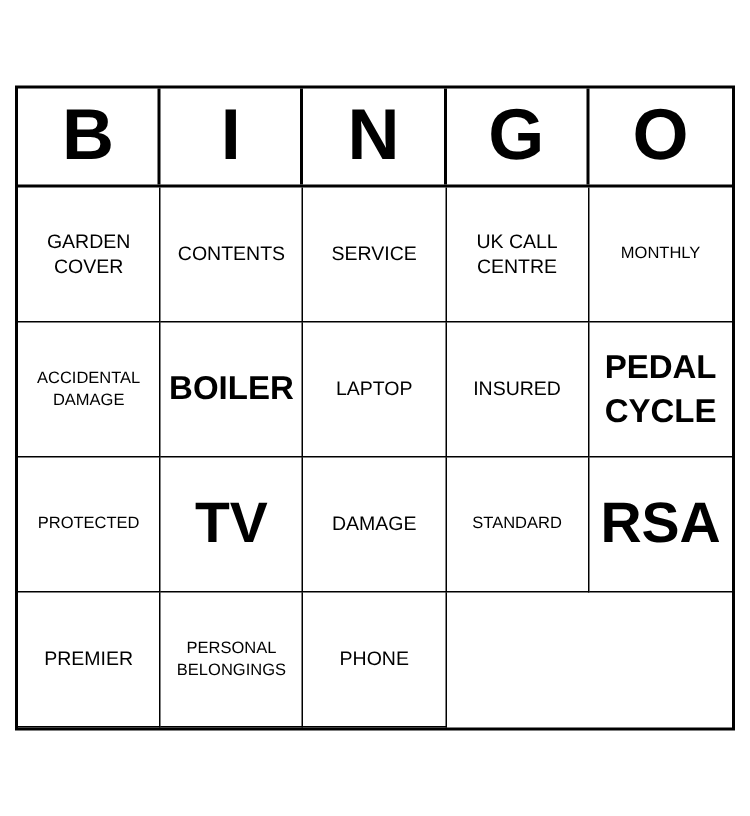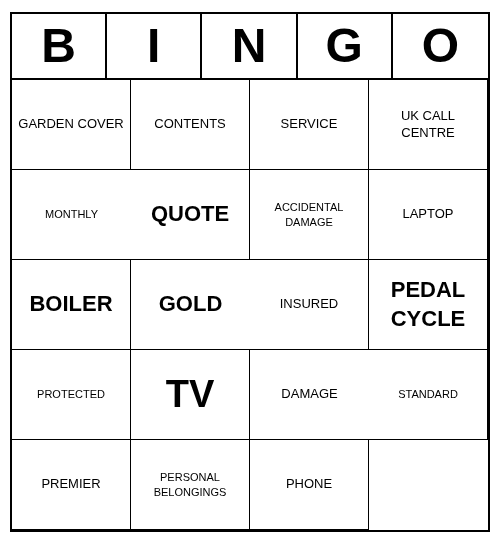--- a/index.html
+++ b/index.html
@@ -27,21 +27,21 @@
       font-weight: bold;
       padding: 8px 0;
       border-right: 2px solid #000;
       line-height: 1;
     }
     .bingo-header-cell:last-child {
       border-right: none;
     }
     .bingo-grid {
       display: grid;
-      grid-template-columns: repeat(4, 1fr);
+      grid-template-columns: repeat(5, 1fr);
     }
     .bingo-cell {
       border-right: 1px solid #000;
       border-bottom: 1px solid #000;
       min-height: 90px;
       display: flex;
       align-items: center;
       justify-content: center;
       text-align: center;
       padding: 6px 4px;
@@ -92,53 +92,50 @@
       <div class="bingo-cell">
         <span class="cell-text ">SERVICE</span>
       </div>
       <div class="bingo-cell">
         <span class="cell-text ">UK CALL CENTRE</span>
       </div>
       <div class="bingo-cell">
         <span class="cell-text small">MONTHLY</span>
       </div>
       <div class="bingo-cell">
-        <span class="cell-text large">QUOTE</span>
-      </div>
-      <div class="bingo-cell">
         <span class="cell-text small">ACCIDENTAL DAMAGE</span>
-      </div>
-      <div class="bingo-cell">
-        <span class="cell-text ">LAPTOP</span>
       </div>
       <div class="bingo-cell">
         <span class="cell-text large">BOILER</span>
       </div>
       <div class="bingo-cell">
-        <span class="cell-text large">GOLD</span>
+        <span class="cell-text ">LAPTOP</span>
       </div>
       <div class="bingo-cell">
         <span class="cell-text ">INSURED</span>
       </div>
       <div class="bingo-cell">
         <span class="cell-text large">PEDAL CYCLE</span>
       </div>
       <div class="bingo-cell">
         <span class="cell-text small">PROTECTED</span>
       </div>
       <div class="bingo-cell">
         <span class="cell-text xlarge">TV</span>
       </div>
       <div class="bingo-cell">
         <span class="cell-text ">DAMAGE</span>
       </div>
       <div class="bingo-cell">
         <span class="cell-text small">STANDARD</span>
       </div>
       <div class="bingo-cell">
+        <span class="cell-text xlarge">RSA</span>
+      </div>
+      <div class="bingo-cell">
         <span class="cell-text ">PREMIER</span>
       </div>
       <div class="bingo-cell">
         <span class="cell-text small">PERSONAL BELONGINGS</span>
       </div>
       <div class="bingo-cell">
         <span class="cell-text ">PHONE</span>
       </div>
     </div>
 </div>

